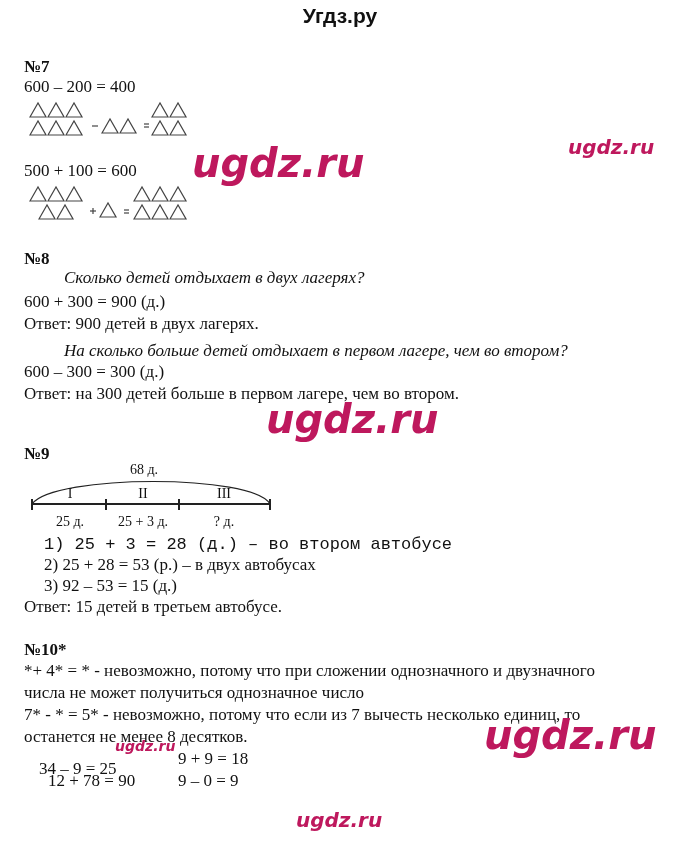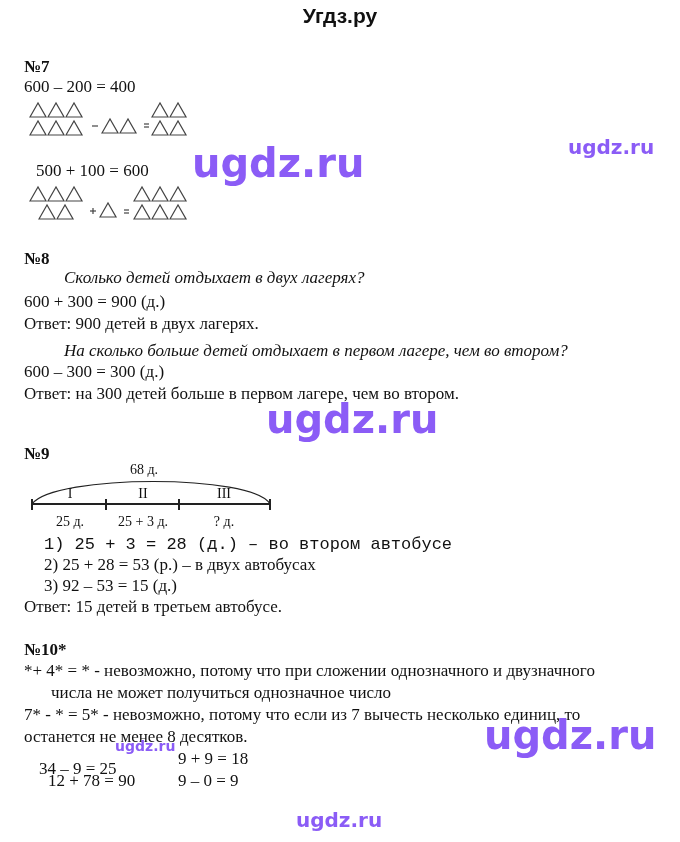--- a/index.html
+++ b/index.html
@@ -12,21 +12,21 @@
   .site-title {
     left: 0; width: 680px; top: 4px; text-align: center;
     font-family: "Liberation Sans", "DejaVu Sans", sans-serif;
     font-weight: bold; font-size: 21px; color: #111;
   }
   .num { font-weight: bold; font-size: 17px; }
   .line { font-size: 17px; }
   .it { font-style: italic; font-size: 17px; }
   .wm {
     font-family: "DejaVu Sans", "Liberation Sans", sans-serif;
-    font-weight: bold; color: #8b5cf6; letter-spacing: 0px;
+    font-weight: bold; color: #be185d; letter-spacing: 0px; font-style: italic;
   }
   .wm-big { font-size: 40px; }
   .wm-small { font-size: 20px; }
   .wm-tiny { font-size: 14px; }
   .tri-svg { position: absolute; }
   .diagram { position: absolute; }
   .diagram text { font-family: "Liberation Serif", "DejaVu Serif", serif; font-size: 14px; fill: #111; }
 </style>
 </head>
 <body>
@@ -54,21 +54,21 @@
     <line x1="116" y1="24" x2="121" y2="24"></line>
       <line x1="116" y1="27" x2="121" y2="27"></line>
 
     <polygon points="124,17 132,3 140,17"></polygon>
       <polygon points="142,17 150,3 158,17"></polygon>
     <polygon points="124,35 132,21 140,35"></polygon>
       <polygon points="142,35 150,21 158,35"></polygon>
   </g>
 </svg>
 
-<div class="abs line" style="left:36px; top:161px;text-align:center;">500 + 100 = 600</div>
+<div class="abs line" style="left:24px; top:161px;text-align:center;">500 + 100 = 600</div>
 
 <svg class="tri-svg" style="left:28px; top:184px;" width="170" height="40" viewBox="0 0 170 40">
   <g fill="none" stroke="#444" stroke-width="1.2">
 
     <polygon points="2,17 10,3 18,17"></polygon>
       <polygon points="20,17 28,3 36,17"></polygon>
       <polygon points="38,17 46,3 54,17"></polygon>
     <polygon points="11,35 19,21 27,35"></polygon>
       <polygon points="29,35 37,21 45,35"></polygon>
 
@@ -120,21 +120,21 @@
   <text x="200" y="66" text-anchor="middle">? д.</text>
 </svg>
 
 <div class="abs line" style="left:44px; top:535px;font-family:Liberation Mono, monospace;">1) 25 + 3 = 28 (д.) – во втором автобусе</div>
 <div class="abs line" style="left:44px; top:555px;">2) 25 + 28 = 53 (р.) – в двух автобусах</div>
 <div class="abs line" style="left:44px; top:576px;">3) 92 – 53 = 15 (д.)</div>
 <div class="abs line" style="left:24px; top:597px;">Ответ: 15 детей в третьем автобусе.</div>
 
 <div class="abs num" style="left:24px; top:640px;">№10*</div>
 <div class="abs line" style="left:24px; top:661px;">*+ 4* = *  - невозможно, потому что при сложении однозначного и двузначного</div>
-<div class="abs line" style="left:24px; top:683px;margin-left:27px;">числа не может получиться однозначное число</div>
+<div class="abs line" style="left:24px; top:683px;">числа не может получиться однозначное число</div>
 <div class="abs line" style="left:24px; top:705px;">7* - * = 5* - невозможно, потому что если из 7 вычесть несколько единиц, то</div>
 <div class="abs line" style="left:24px; top:727px;">останется не менее 8 десятков.</div>
 <div class="abs line" style="left:24px; top:759px;margin-left:15px;">34 – 9 = 25</div>
 <div class="abs line" style="left:178px; top:749px;">9 + 9 = 18</div>
 <div class="abs line" style="left:24px; top:771px;margin-left:24px;">12 + 78 = 90</div>
 <div class="abs line" style="left:178px; top:771px;">9 – 0 = 9</div>
 
 <div class="abs wm wm-tiny" style="left:115px; top:738px;">ugdz.ru</div>
 <div class="abs wm wm-big" style="left:484px; top:712px;">ugdz.ru</div>
 <div class="abs wm wm-small" style="left:296px; top:808px;">ugdz.ru</div>

